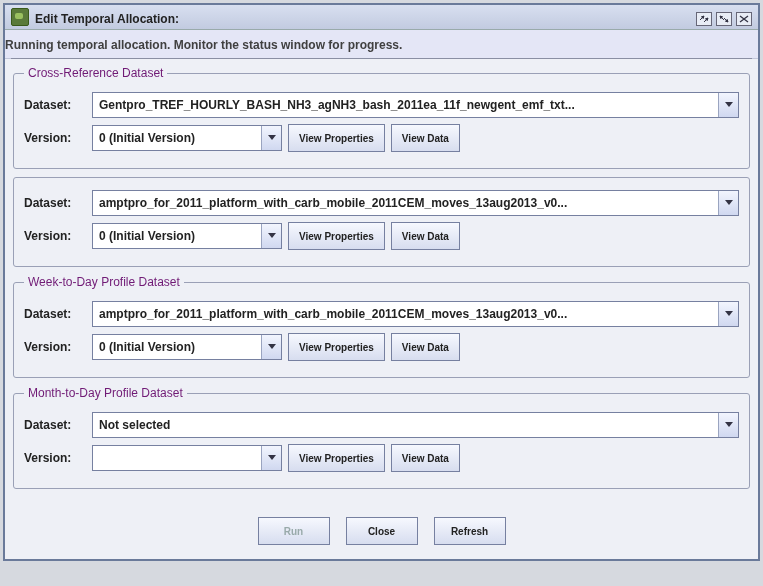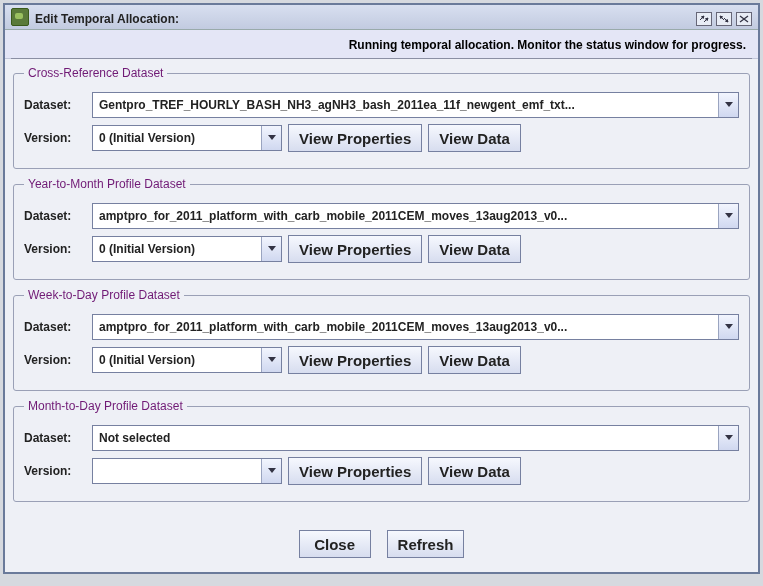--- a/index.html
+++ b/index.html
@@ -54,23 +54,23 @@
     border: 1px solid #667;
     background: #e8ecf5;
     display: flex;
     align-items: center;
     justify-content: center;
     font-size: 10px;
     line-height: 1;
     padding:0;
   }
   .status-row {
-    text-align: right;
+    text-align: left;
     padding: 8px 12px 6px 0;
-    color: #000000;
+    color: #404040;
     font-weight: bold;
     background: #e4e6f6;
     border-bottom: 1px solid #c2c7da;
   }
   .tabs {
     display: flex;
     padding: 0 10px;
     margin-top: 2px;
     position: relative;
   }
@@ -150,21 +150,21 @@
   }
   .combo .combo-btn svg { display:block; }
   .btn {
     height: 28px;
     padding: 0 10px;
     border: 1px solid #7680a0;
     background: linear-gradient(#f6f8fe, #d7ddef);
     font-weight: bold;
     color: #222;
     font-family: inherit;
-    font-size: 15px;
+    font-size: 10px;
     cursor: pointer;
   }
   .btn:disabled{
     color:#9aa;
     cursor:default;
   }
   .footer {
     display: flex;
     justify-content: center;
     gap: 16px;
@@ -231,21 +231,20 @@
                 <path d="M0 0 L8 0 L4 5 Z" fill="#334"></path>
               </svg>
             </div>
         </div>
         <button class="btn">View Properties</button>
         <button class="btn">View Data</button>
       </div>
     </fieldset>
 
     <fieldset class="group">
-      <legend>Year-to-Month Profile Dataset</legend>
       <div class="row">
         <div class="lbl">Dataset:</div>
         <div class="combo" style="flex:1">
           <div class="combo-text">amptpro_for_2011_platform_with_carb_mobile_2011CEM_moves_13aug2013_v0...</div>
           <div class="combo-btn">
               <svg width="8" height="6">
                 <path d="M0 0 L8 0 L4 5 Z" fill="#334"></path>
               </svg>
             </div>
         </div>
@@ -317,17 +316,18 @@
             </div>
         </div>
         <button class="btn">View Properties</button>
         <button class="btn">View Data</button>
       </div>
     </fieldset>
 
   </div>
 
   <div class="footer">
+    <button class="btn" disabled="">Run</button>
     <button class="btn">Close</button>
     <button class="btn">Refresh</button>
   </div>
 
 </div>
 
 </body></html>

